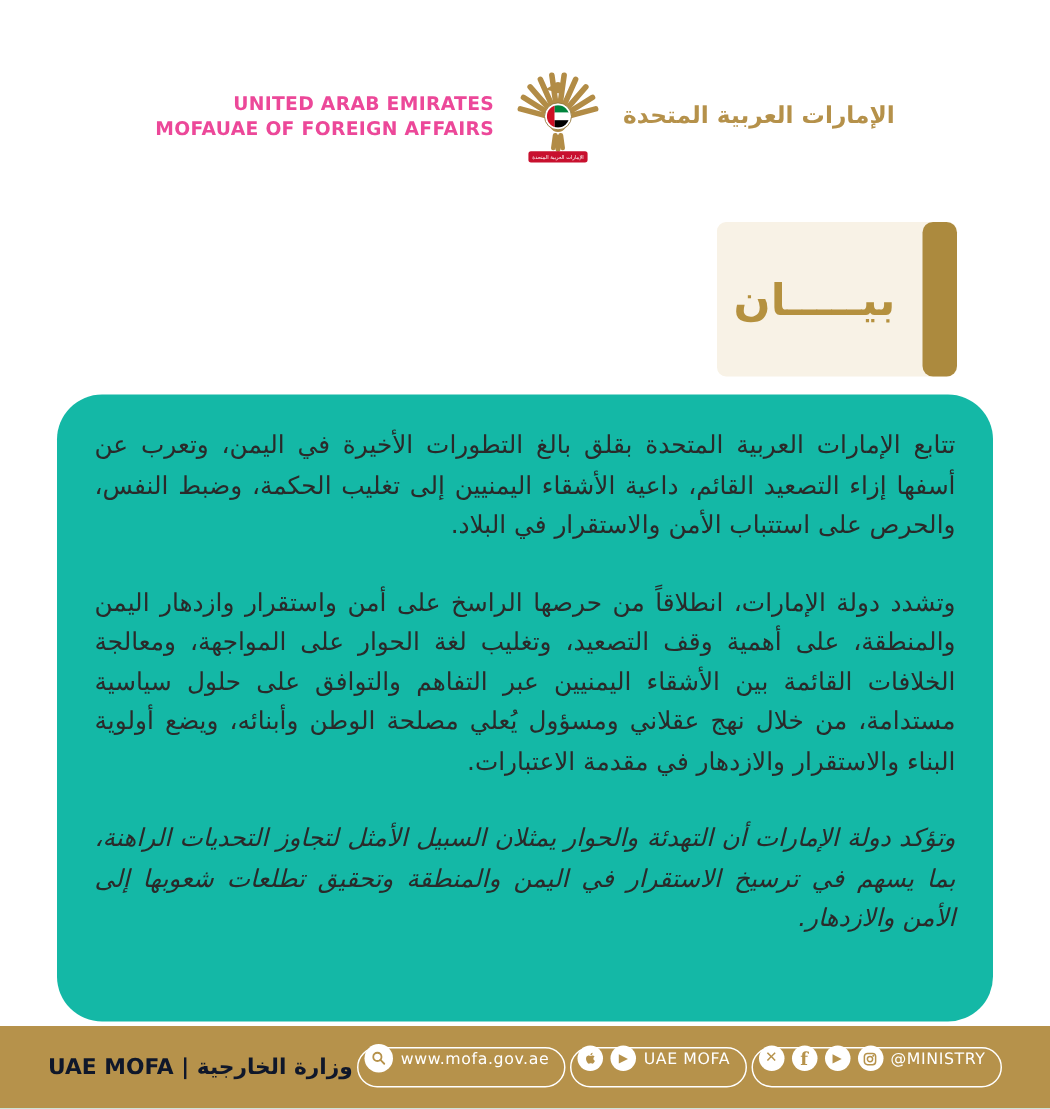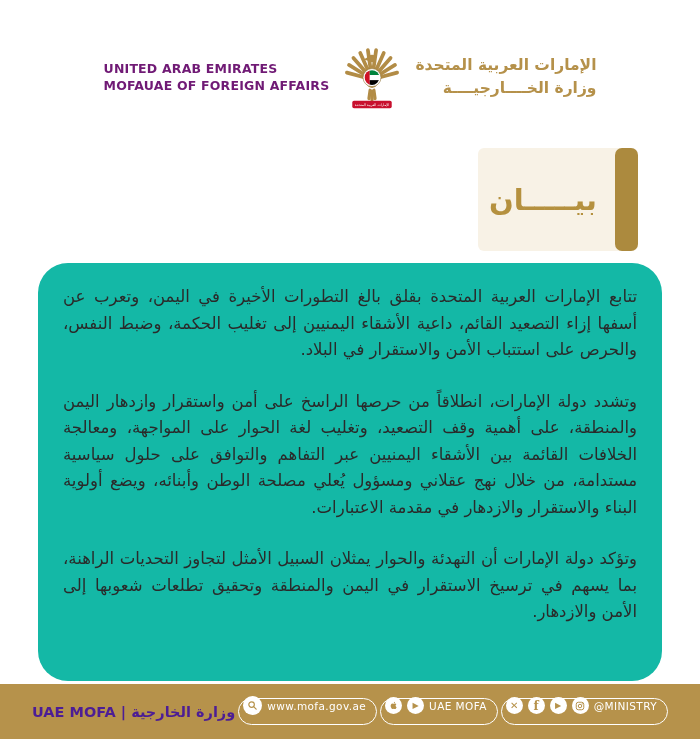--- a/index.html
+++ b/index.html
@@ -2,21 +2,21 @@
 <html lang="ar"><head>
 <meta charset="utf-8">
 <style>
   html,body{margin:0;padding:0;background:#ffffff;}
   .canvas{position:relative;width:700px;height:739px;background:#ffffff;overflow:hidden;
           font-family:"DejaVu Sans",sans-serif;}
 
   
   .header{position:absolute;top:44px;left:0;right:0;display:flex;
           justify-content:center;align-items:center;gap:14px;}
-  .h-en{text-align:left;color:#701a75;font-weight:bold;font-size:12.5px;
+  .h-en{text-align:right;color:#ec4899;font-weight:bold;font-size:12.5px;
         line-height:17px;letter-spacing:.2px;}
   .h-ar{text-align:right;color:#B5914A;font-weight:bold;font-size:15.5px;line-height:23px;direction:rtl;}
   .emblem{display:block;}
 
   
   .badge{position:absolute;top:148px;right:62px;width:160px;height:103px;
          background:#F8F2E6;border-radius:6px;}
   .badge-bar{position:absolute;top:0;right:0;width:23px;height:103px;
              background:#AC8A3E;border-radius:7px;}
   .badge-label{position:absolute;top:0;bottom:0;left:0;right:30px;display:flex;
@@ -26,27 +26,27 @@
   
   .title{position:absolute;top:170px;right:240px;width:402px;direction:rtl;
          text-align:right;font-size:20px;font-weight:bold;color:#1C1C1C;line-height:28px;}
 
   
   .panel{position:absolute;top:263px;left:38px;right:38px;height:418px;
          background:#14b8a6;border-radius:30px;box-sizing:border-box;
          padding:21px 25px;direction:rtl;overflow:hidden;}
   .panel p{margin:0 0 25px 0;font-size:16.5px;line-height:26.5px;color:#2A2A2A;
            text-align:justify;}
-  .panel p:last-child{margin-bottom:16px;}
+  .panel p:last-child{margin-bottom:16px;font-style:italic;}
 
   
   .footer{position:absolute;left:0;right:0;bottom:0;height:55px;background:#B6924B;
           display:flex;align-items:center;justify-content:space-between;
           padding:0 32px;box-sizing:border-box;}
-  .brand{color:#4c1d95;font-size:14.5px;font-weight:bold;direction:rtl;white-space:nowrap;}
+  .brand{color:#0f172a;font-size:14.5px;font-weight:bold;direction:rtl;white-space:nowrap;}
   .pill{display:flex;align-items:center;gap:5px;border:1.4px solid #ffffff;
         border-radius:15px;height:27px;padding:0 10px 12px 4px;color:#ffffff;
         box-sizing:border-box;cursor:pointer;}
   .pill-label{font-size:10.5px;letter-spacing:.4px;white-space:nowrap;}
   .circle{width:17px;height:17px;border-radius:50%;background:#ffffff;color:#B6924B;
           display:flex;align-items:center;justify-content:center;flex:0 0 auto;
           font-weight:bold;}
   .circle.lg{width:19px;height:19px;}
   .g-play{font-size:8px;line-height:1;}
   .g-x{font-size:10px;line-height:1;}
@@ -93,21 +93,20 @@
         <rect x="46.2" y="44" width="17" height="8.7" fill="#00843D"></rect>
         <rect x="46.2" y="52.7" width="17" height="8.7" fill="#ffffff"></rect>
         <rect x="46.2" y="61.4" width="17" height="8.8" fill="#000000"></rect>
       </g>
       <rect x="16" y="97" width="68" height="13" rx="3" fill="#C8102E"></rect>
       <text x="50" y="106" text-anchor="middle" font-size="6" fill="#ffffff">الإمارات العربية المتحدة</text>
     </svg>
 
     <div class="h-ar">
       <div>الإمارات العربية المتحدة</div>
-      <div>وزارة الخــــارجيــــة</div>
     </div>
   </div>
 
   <div class="badge">
     <div class="badge-bar"></div>
     <div class="badge-label">بيـــــان</div>
   </div>
 
 
   <div class="panel">

